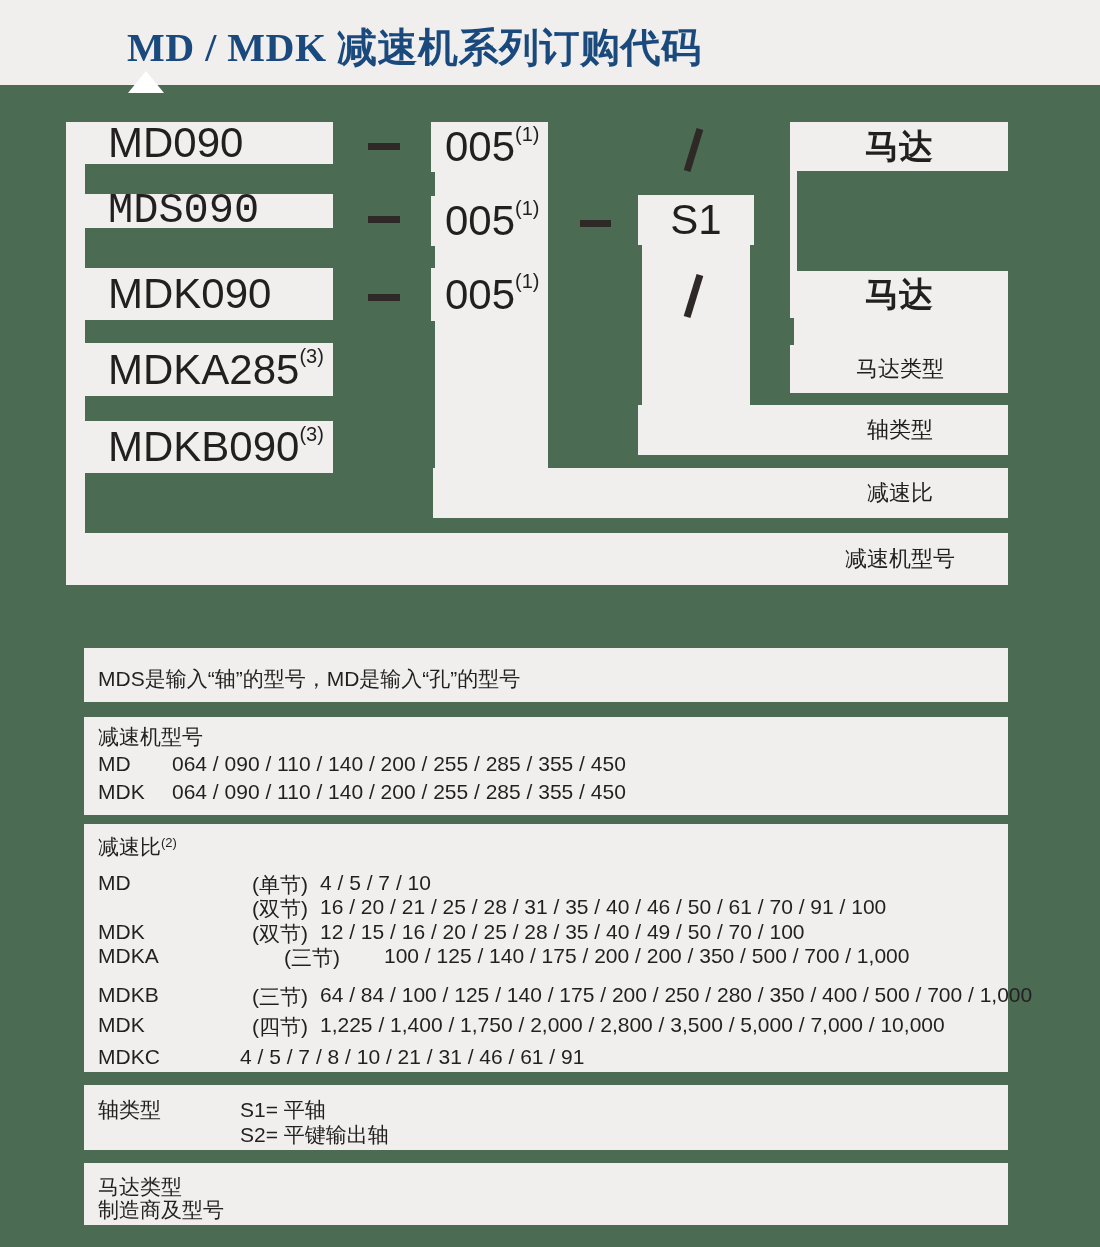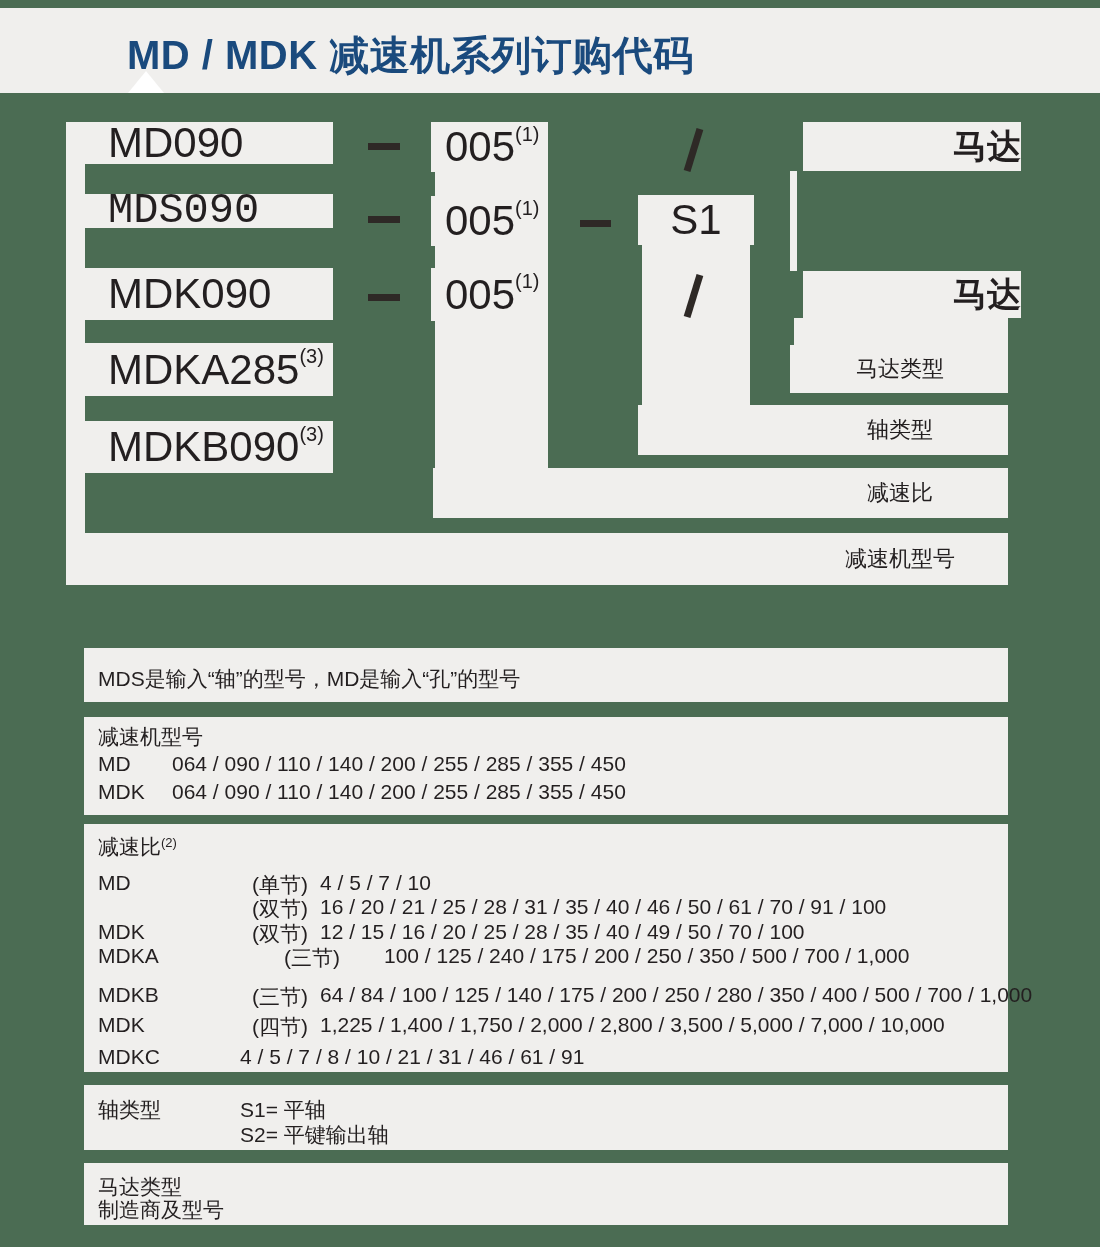--- a/index.html
+++ b/index.html
@@ -1,29 +1,29 @@
 <!DOCTYPE html>
 <html><head>
 <meta charset="utf-8">
 <style>
   html,body{margin:0;padding:0;}
   body{font-family:"Liberation Sans","DejaVu Sans",sans-serif;}
   .page{position:relative;width:1100px;height:1247px;background:#4b6c53;overflow:hidden;}
-  .topbar{position:absolute;left:0;top:8px;width:1100px;height:85px;background:#f0efed;}
+  .topbar{position:absolute;left:0;top:0;width:1100px;height:85px;background:#f0efed;font-family:Liberation Serif, serif;}
   .title{position:absolute;left:127px;top:20px;font-size:40px;font-weight:700;color:#1a4a7d;letter-spacing:0.5px;white-space:nowrap;}
   .pointer{position:absolute;left:128px;top:71px;width:0;height:0;border-left:18px solid transparent;border-right:18px solid transparent;border-bottom:22px solid #ffffff;}
   .box{position:absolute;background:#f0efed;color:#231f20;}
   .conn{position:absolute;background:#f0efed;}
   .model-box{left:85px;width:248px;font-size:42px;padding-left:23px;display:flex;align-items:center;box-sizing:border-box;}
   .ratio-box{left:431px;width:117px;font-size:42px;padding-left:14px;display:flex;align-items:center;box-sizing:border-box;}
   .sup{font-size:20px;position:relative;top:-13px;letter-spacing:0;}
   .dash{position:absolute;width:32px;height:7px;background:#2e2926;}
   .slash{position:absolute;width:7px;height:44px;background:#2e2926;transform:rotate(17deg);}
   .s1-box{left:638px;width:116px;font-size:42px;display:flex;align-items:center;justify-content:center;box-sizing:border-box;}
-  .motor-box{left:790px;width:218px;font-size:34px;font-weight:700;display:flex;align-items:center;justify-content:flex-end;box-sizing:border-box;margin-left:13px;}
+  .motor-box{left:790px;width:218px;font-size:34px;font-weight:700;display:flex;align-items:center;justify-content:center;box-sizing:border-box;}
   .label-row{position:absolute;background:#f0efed;}
   .row-label{position:absolute;width:220px;text-align:center;font-size:22px;color:#231f20;top:50%;transform:translateY(-50%);}
   .section{position:absolute;left:84px;width:924px;background:#f0efed;color:#231f20;font-size:21px;}
   .sec-line{position:absolute;left:14px;right:8px;white-space:nowrap;}
   .cols{display:flex;}
   .col-label{width:74px;flex:0 0 74px;}
   .col-label-wide{width:142px;flex:0 0 142px;}
   .col-stage{width:68px;flex:0 0 68px;margin-left:12px;}
   .sup2{font-size:13px;position:relative;top:-7px;}
 </style>
@@ -143,21 +143,21 @@
       <span>16 / 20 / 21 / 25 / 28 / 31 / 35 / 40 / 46 / 50 / 61 / 70 / 91 / 100</span>
     </div>
     <div class="sec-line cols" style="top:96px;">
       <span class="col-label-wide">MDK</span>
       <span class="col-stage">(双节)</span>
       <span>12 / 15 / 16 / 20 / 25 / 28 / 35 / 40 / 49 / 50 / 70 / 100</span>
     </div>
     <div class="sec-line cols" style="top:120px;gap:32px;">
       <span class="col-label-wide">MDKA</span>
       <span class="col-stage">(三节)</span>
-      <span>100 / 125 / 240 / 175 / 200 / 250 / 350 / 500 / 700 / 1,000</span>
+      <span>100 / 125 / 140 / 175 / 200 / 200 / 350 / 500 / 700 / 1,000</span>
     </div>
     <div class="sec-line cols" style="top:159px;">
       <span class="col-label-wide">MDKB</span>
       <span class="col-stage">(三节)</span>
       <span>64 / 84 / 100 / 125 / 140 / 175 / 200 / 250 / 280 / 350 / 400 / 500 / 700 / 1,000</span>
     </div>
     <div class="sec-line cols" style="top:189px;">
       <span class="col-label-wide">MDK</span>
       <span class="col-stage">(四节)</span>
       <span>1,225 / 1,400 / 1,750 / 2,000 / 2,800 / 3,500 / 5,000 / 7,000 / 10,000</span>

